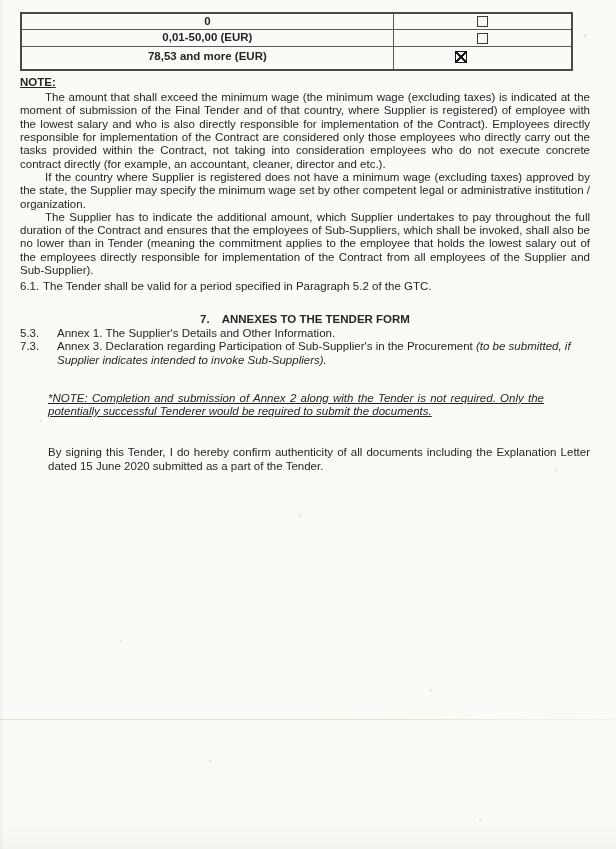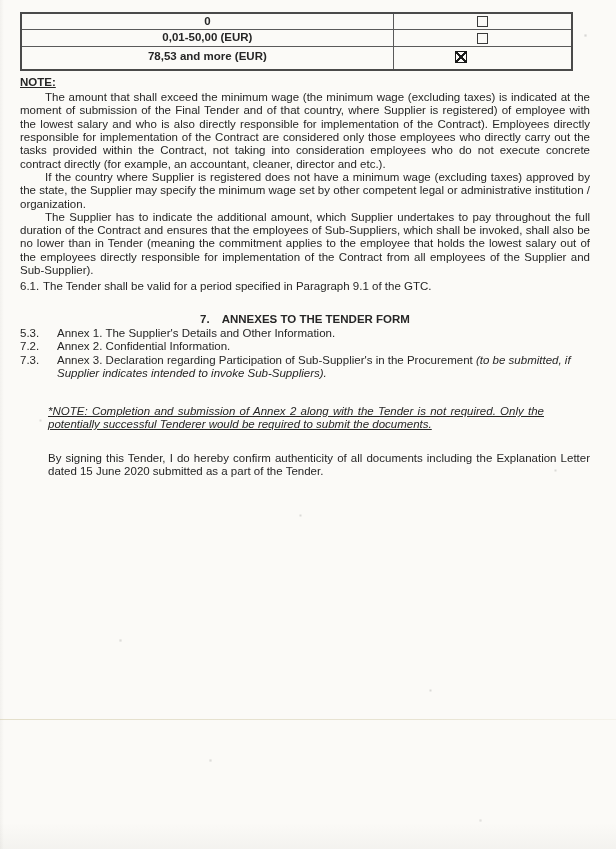--- a/index.html
+++ b/index.html
@@ -73,21 +73,21 @@
   .sec6-items{margin-top:3px;}
   .sec7-items{margin-top:1px;}
   .ital{font-style:italic;}
   
   .star-note{
     margin:25px 17px 0 28px;width:496px;
     font-style:italic;text-decoration:underline;
     text-align:justify;
   }
   .closing{
-    margin:20px 0 0 28px;width:542px;
+    margin:28px 0 0 28px;width:542px;
     text-align:justify;
   }
   
   .fold-line{
     position:absolute;left:0;top:719px;width:616px;height:1px;
     background:linear-gradient(to right, rgba(208,200,166,0.55) 0%, rgba(208,200,166,0.45) 70%, rgba(208,200,166,0.15) 100%);
   }
   .speckles{
     position:absolute;top:0;left:0;width:1px;height:1px;
     background:transparent;
@@ -142,35 +142,31 @@
 
     <div class="note-heading">NOTE:</div>
 
     <p class="body-par">The amount that shall exceed the minimum wage (the minimum wage (excluding taxes) is indicated at the moment of submission of the Final Tender and of that country, where Supplier is registered) of employee with the lowest salary and who is also directly responsible for implementation of the Contract). Employees directly responsible for implementation of the Contract are considered only those employees who directly carry out the tasks provided within the Contract, not taking into consideration employees who do not execute concrete contract directly (for example, an accountant, cleaner, director and etc.).</p>
     <p class="body-par">If the country where Supplier is registered does not have a minimum wage (excluding taxes) approved by the state, the Supplier may specify the minimum wage set by other competent legal or administrative institution / organization.</p>
     <p class="body-par">The Supplier has to indicate the additional amount, which Supplier undertakes to pay throughout the full duration of the Contract and ensures that the employees of Sub-Suppliers, which shall be invoked, shall also be no lower than in Tender (meaning the commitment applies to the employee that holds the lowest salary out of the employees directly responsible for implementation of the Contract from all employees of the Supplier and Sub-Supplier).</p>
 
     <div class="sec6-items">
       <div class="num-item sec6-item">
         <span class="inum">6.1.</span>
-        <span class="itext">The Tender shall be valid for a period specified in Paragraph 9.1 of the GTC.</span>
+        <span class="itext">The Tender shall be valid for a period specified in Paragraph 5.2 of the GTC.</span>
       </div>
     </div>
 
     <div class="sec-heading sec7">
       <span class="sec-num">7.</span><span>ANNEXES TO THE TENDER FORM</span>
     </div>
     <div class="sec7-items">
       <div class="num-item sec7-item">
         <span class="inum">5.3.</span>
         <span class="itext"><span>Annex 1. The Supplier's Details and Other Information.</span><span class="ital"></span></span>
-      </div>
-      <div class="num-item sec7-item">
-        <span class="inum">7.2.</span>
-        <span class="itext"><span>Annex 2. Confidential Information.</span><span class="ital"></span></span>
       </div>
       <div class="num-item sec7-item">
         <span class="inum">7.3.</span>
         <span class="itext"><span>Annex 3. Declaration regarding Participation of Sub-Supplier's in the Procurement </span><span class="ital">(to be submitted, if Supplier indicates intended to invoke Sub-Suppliers).</span></span>
       </div>
     </div>
 
     <div class="star-note">*NOTE: Completion and submission of Annex 2 along with the Tender is not required. Only the potentially successful Tenderer would be required to submit the documents.</div>
 
     <p class="closing">By signing this Tender, I do hereby confirm authenticity of all documents including the Explanation Letter dated 15 June 2020 submitted as a part of the Tender.</p>

